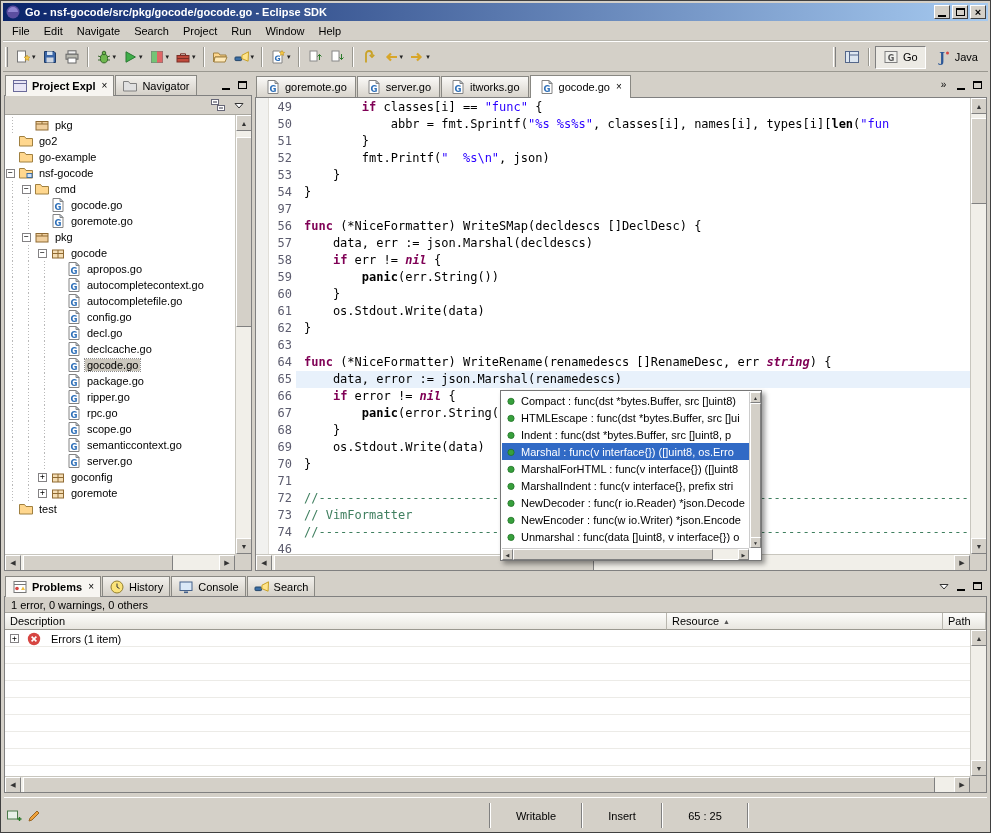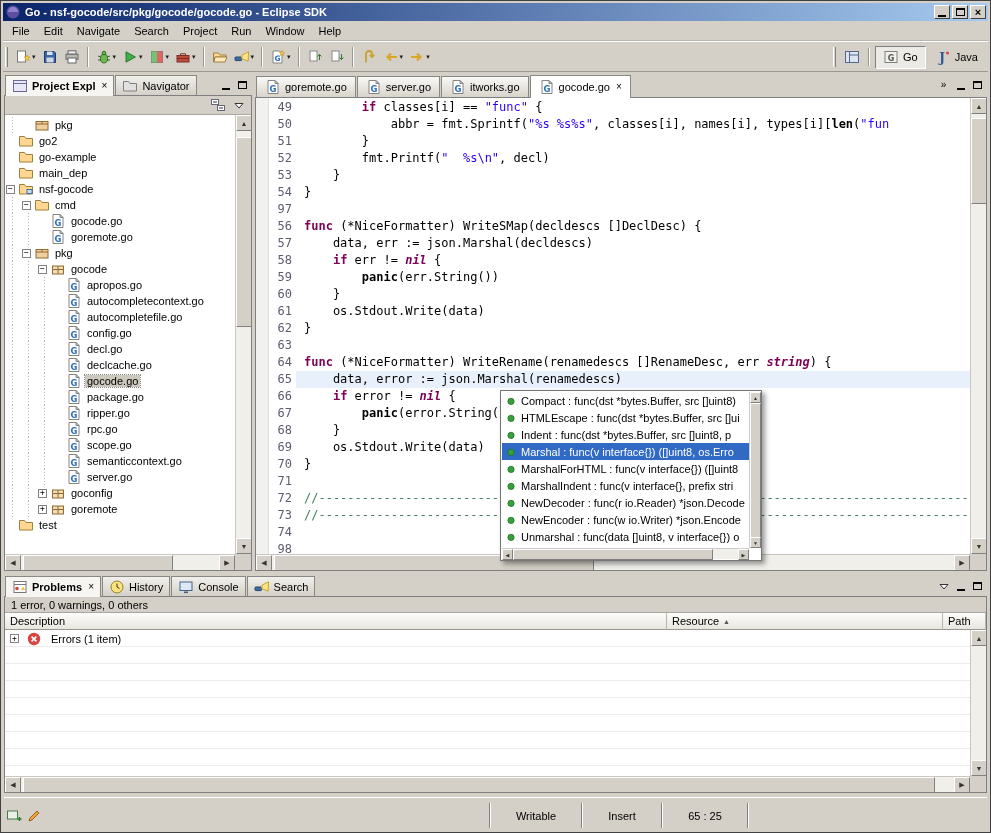--- a/index.html
+++ b/index.html
@@ -414,29 +414,20 @@
                 <span class="lbl">go2</span>
               </div>
               <div class="row">
                 <span class="expblank"></span>
                 <span class="icon ticon">
                   <svg width="16" height="16" viewBox="0 0 16 16">
                     <path d="M1.5 3.5h5l1.5 2h6.5v7.5h-13z" fill="#ffd78e" stroke="#a08040"></path>
                   </svg>
                 </span>
                 <span class="lbl">go-example</span>
-              </div>
-              <div class="row">
-                <span class="expblank"></span>
-                <span class="icon ticon">
-                  <svg width="16" height="16" viewBox="0 0 16 16">
-                    <path d="M1.5 3.5h5l1.5 2h6.5v7.5h-13z" fill="#ffd78e" stroke="#a08040"></path>
-                  </svg>
-                </span>
-                <span class="lbl">main_dep</span>
               </div>
               <div class="row">
                 <span class="exp">−</span>
                 <span class="icon ticon">
                   <svg width="16" height="16" viewBox="0 0 16 16">
                     <path d="M1.5 3.5h5l1.5 2h6.5v7.5h-13z" fill="#ffd78e" stroke="#a08040"></path>
                     <rect x="9" y="8.5" width="5" height="4" fill="#cfe0f5" stroke="#3b6ea5"></rect>
                   </svg>
                 </span>
                 <span class="lbl">nsf-gocode</span>
@@ -812,47 +803,48 @@
             <div class="num">65</div>
             <div class="num">66</div>
             <div class="num">67</div>
             <div class="num">68</div>
             <div class="num">69</div>
             <div class="num">70</div>
             <div class="num">71</div>
             <div class="num">72</div>
             <div class="num">73</div>
             <div class="num">74</div>
-            <div class="num">98</div>
+            <div class="num">46</div>
           </div>
         <div class="codearea">
             <div class="cl"><span class="tk-p">        </span><span class="tk-k">if</span><span class="tk-p"> classes[i] == </span><span class="tk-s">"func"</span><span class="tk-p"> {</span></div>
             <div class="cl"><span class="tk-p">            abbr = fmt.Sprintf(</span><span class="tk-s">"%s %s%s"</span><span class="tk-p">, classes[i], names[i], types[i][</span><span class="tk-b">len</span><span class="tk-p">(</span><span class="tk-s">"fun</span></div>
             <div class="cl"><span class="tk-p">        }</span></div>
-            <div class="cl"><span class="tk-p">        fmt.Printf(</span><span class="tk-s">"  %s\n"</span><span class="tk-p">, decl)</span></div>
+            <div class="cl"><span class="tk-p">        fmt.Printf(</span><span class="tk-s">"  %s\n"</span><span class="tk-p">, json)</span></div>
             <div class="cl"><span class="tk-p">    }</span></div>
             <div class="cl"><span class="tk-p">}</span></div>
             <div class="cl"></div>
             <div class="cl"><span class="tk-k">func</span><span class="tk-p"> (*NiceFormatter) WriteSMap(decldescs []DeclDesc) {</span></div>
             <div class="cl"><span class="tk-p">    data, err := json.Marshal(decldescs)</span></div>
             <div class="cl"><span class="tk-p">    </span><span class="tk-k">if</span><span class="tk-p"> err != </span><span class="tk-i">nil</span><span class="tk-p"> {</span></div>
             <div class="cl"><span class="tk-p">        </span><span class="tk-b">panic</span><span class="tk-p">(err.String())</span></div>
             <div class="cl"><span class="tk-p">    }</span></div>
             <div class="cl"><span class="tk-p">    os.Stdout.Write(data)</span></div>
             <div class="cl"><span class="tk-p">}</span></div>
             <div class="cl"></div>
             <div class="cl"><span class="tk-k">func</span><span class="tk-p"> (*NiceFormatter) WriteRename(renamedescs []RenameDesc, err </span><span class="tk-i">string</span><span class="tk-p">) {</span></div>
             <div class="cl cur"><span class="tk-p">    data, error := json.Marshal(renamedescs)</span></div>
             <div class="cl"><span class="tk-p">    </span><span class="tk-k">if</span><span class="tk-p"> error != </span><span class="tk-i">nil</span><span class="tk-p"> {</span></div>
             <div class="cl"><span class="tk-p">        </span><span class="tk-b">panic</span><span class="tk-p">(error.String())</span></div>
             <div class="cl"><span class="tk-p">    }</span></div>
             <div class="cl"><span class="tk-p">    os.Stdout.Write(data)</span></div>
             <div class="cl"><span class="tk-p">}</span></div>
             <div class="cl"></div>
             <div class="cl"><span class="tk-c">//------------------------------------------------------------------------------------------</span></div>
+            <div class="cl"><span class="tk-c">// VimFormatter</span></div>
             <div class="cl"><span class="tk-c">//------------------------------------------------------------------------------------------</span></div>
             <div class="cl"></div>
           </div>
         <div class="vsb">
             <span class="sba up">▲</span>
             <span class="vthumb" style="top: 20px; height: 86px;"></span>
             <span class="sba dn">▼</span>
           </div>
         <div class="hsb">
             <span class="sba lt">◀</span>

